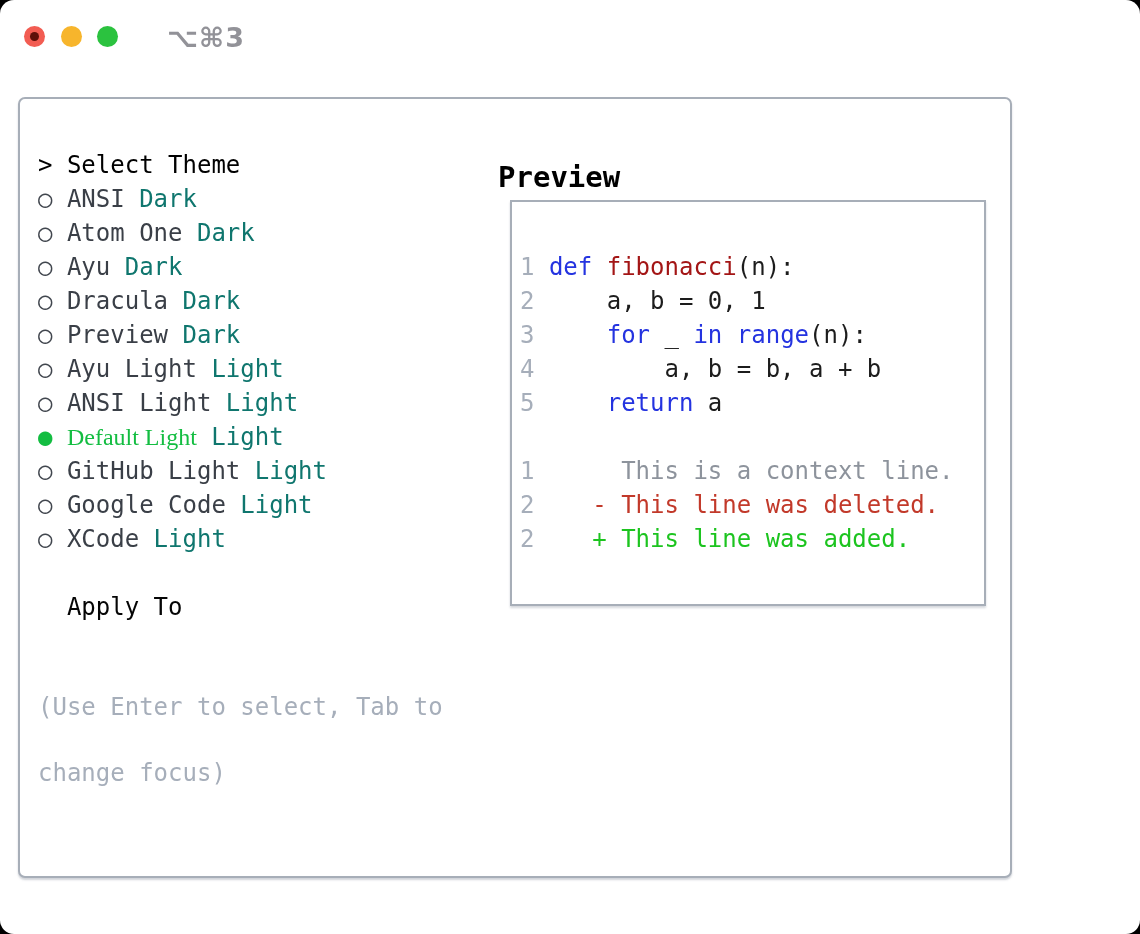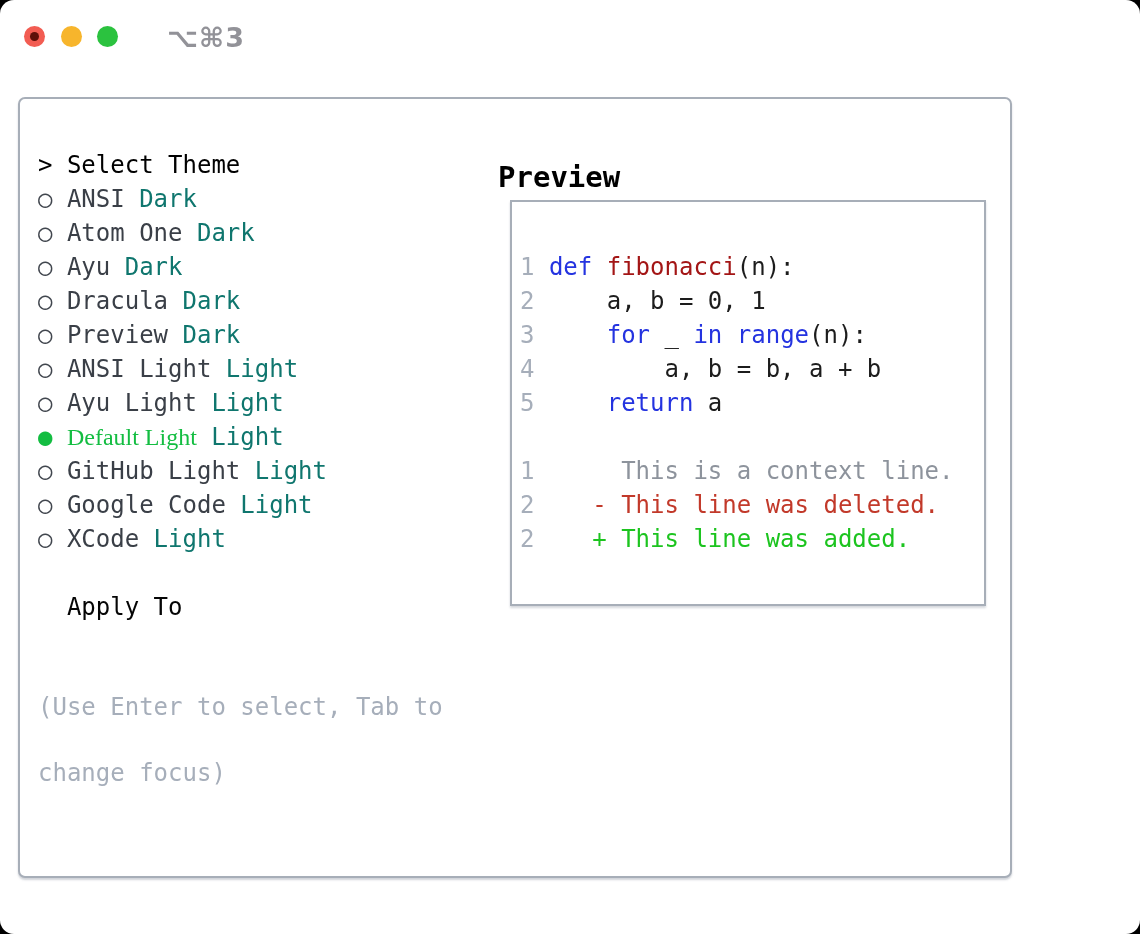--- a/index.html
+++ b/index.html
@@ -82,22 +82,22 @@
   <div class="panel"></div>
 
   <div class="col-left">
     <div class="row hdr"><span>&gt;</span> <span>Select Theme</span></div>
     <div id="theme-list">
         <div class="row"><span class="marker">○</span> <span class="t-name">ANSI</span> <span class="t-variant">Dark</span></div>
         <div class="row"><span class="marker">○</span> <span class="t-name">Atom One</span> <span class="t-variant">Dark</span></div>
         <div class="row"><span class="marker">○</span> <span class="t-name">Ayu</span> <span class="t-variant">Dark</span></div>
         <div class="row"><span class="marker">○</span> <span class="t-name">Dracula</span> <span class="t-variant">Dark</span></div>
         <div class="row"><span class="marker">○</span> <span class="t-name">Preview</span> <span class="t-variant">Dark</span></div>
+        <div class="row"><span class="marker">○</span> <span class="t-name">Ayu Light</span> <span class="t-variant">Light</span></div>
         <div class="row"><span class="marker">○</span> <span class="t-name">ANSI Light</span> <span class="t-variant">Light</span></div>
-        <div class="row"><span class="marker">○</span> <span class="t-name">Ayu Light</span> <span class="t-variant">Light</span></div>
         <div class="row"><span class="marker sel">●</span> <span class="t-name sel">Default Light</span> <span class="t-variant">Light</span></div>
         <div class="row"><span class="marker">○</span> <span class="t-name">GitHub Light</span> <span class="t-variant">Light</span></div>
         <div class="row"><span class="marker">○</span> <span class="t-name">Google Code</span> <span class="t-variant">Light</span></div>
         <div class="row"><span class="marker">○</span> <span class="t-name">XCode</span> <span class="t-variant">Light</span></div>
       </div>
     <div class="row"></div>
     <div class="row apply-hdr">  <span>Apply To</span></div>
     <div class="row"></div>
     <div class="row help">(Use Enter to select, Tab to</div>
     <div class="row help">change focus)</div>

